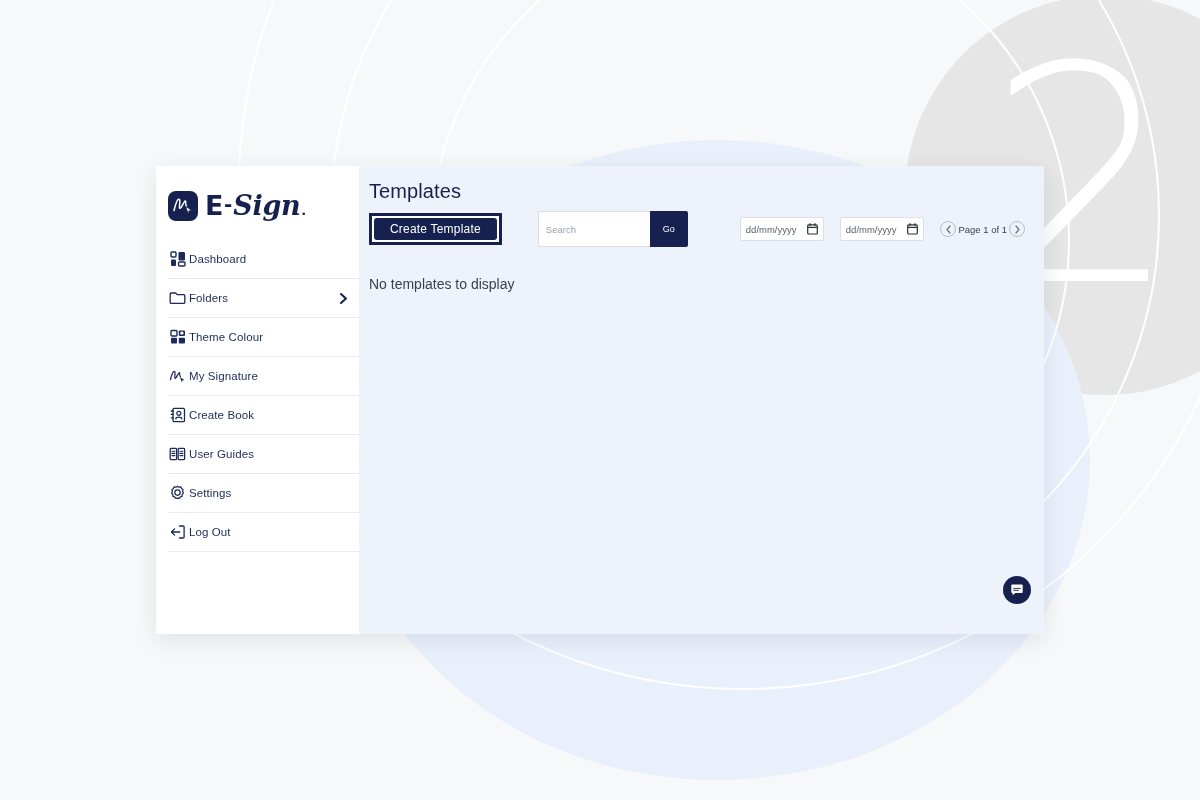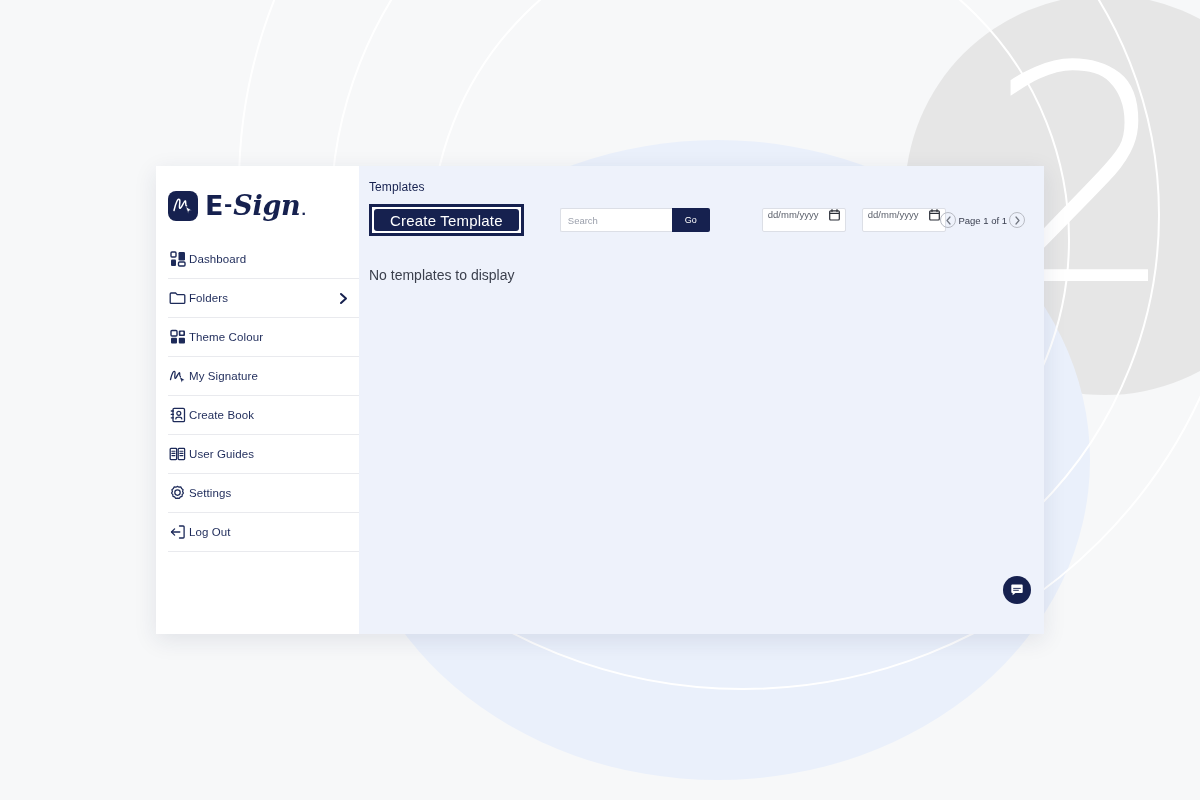--- a/index.html
+++ b/index.html
@@ -154,21 +154,21 @@
   .nav-chevron { color: #16214f; display: flex; align-items: center; }
 
   
   #main {
     flex: 1 1 auto;
     background: #eef2fb;
     position: relative;
     padding: 14px 0 0 10px;
   }
   #page-title {
-    font-size: 12px;
+    font-size: 20px;
     color: #16214f;
     font-weight: 400;
     margin: 0 0 9px 0;
     letter-spacing: 0.1px;
   }
 
   #toolbar {
     display: flex;
     align-items: center;
     height: 34px;
@@ -180,33 +180,33 @@
     border: 3px solid #16214f;
     padding: 2px;
     background: #ffffff;
     flex: 0 0 auto;
   }
   #create-template-button {
     background: #16214f;
     color: #ffffff;
     border: none;
     font-family: "Liberation Sans", sans-serif;
-    font-size: 15px;
+    font-size: 12px;
     padding: 0 16px;
     height: 22px;
     border-radius: 3px;
     cursor: pointer;
     letter-spacing: 0.2px;
     white-space: nowrap;
   }
 
   #search-group {
     display: flex;
     align-items: stretch;
-    height: 24px;
+    height: 36px;
     margin-left: 36px;
   }
   #search-input {
     width: 112px;
     border: 1px solid #dcdfe6;
     border-right: none;
     background: #ffffff;
     font-family: "Liberation Sans", sans-serif;
     font-size: 9.5px;
     color: #555;
@@ -230,21 +230,21 @@
     height: 24px;
     width: 84px;
     border: 1px solid #dcdfe6;
     background: #ffffff;
     border-radius: 2px;
     font-family: "Liberation Sans", sans-serif;
     font-size: 9.5px;
     color: #5a5f6a;
     padding: 0 5px;
     display: flex;
-    align-items: flex-start;
+    align-items: center;
     justify-content: space-between;
     cursor: pointer;
   }
   #date-from { margin-left: 52px; }
   #date-to { margin-left: 16px; }
   .cal-icon { color: #2b2f38; display: flex; align-items: center; }
 
   #pagination {
     position: absolute;
     right: 19px;

